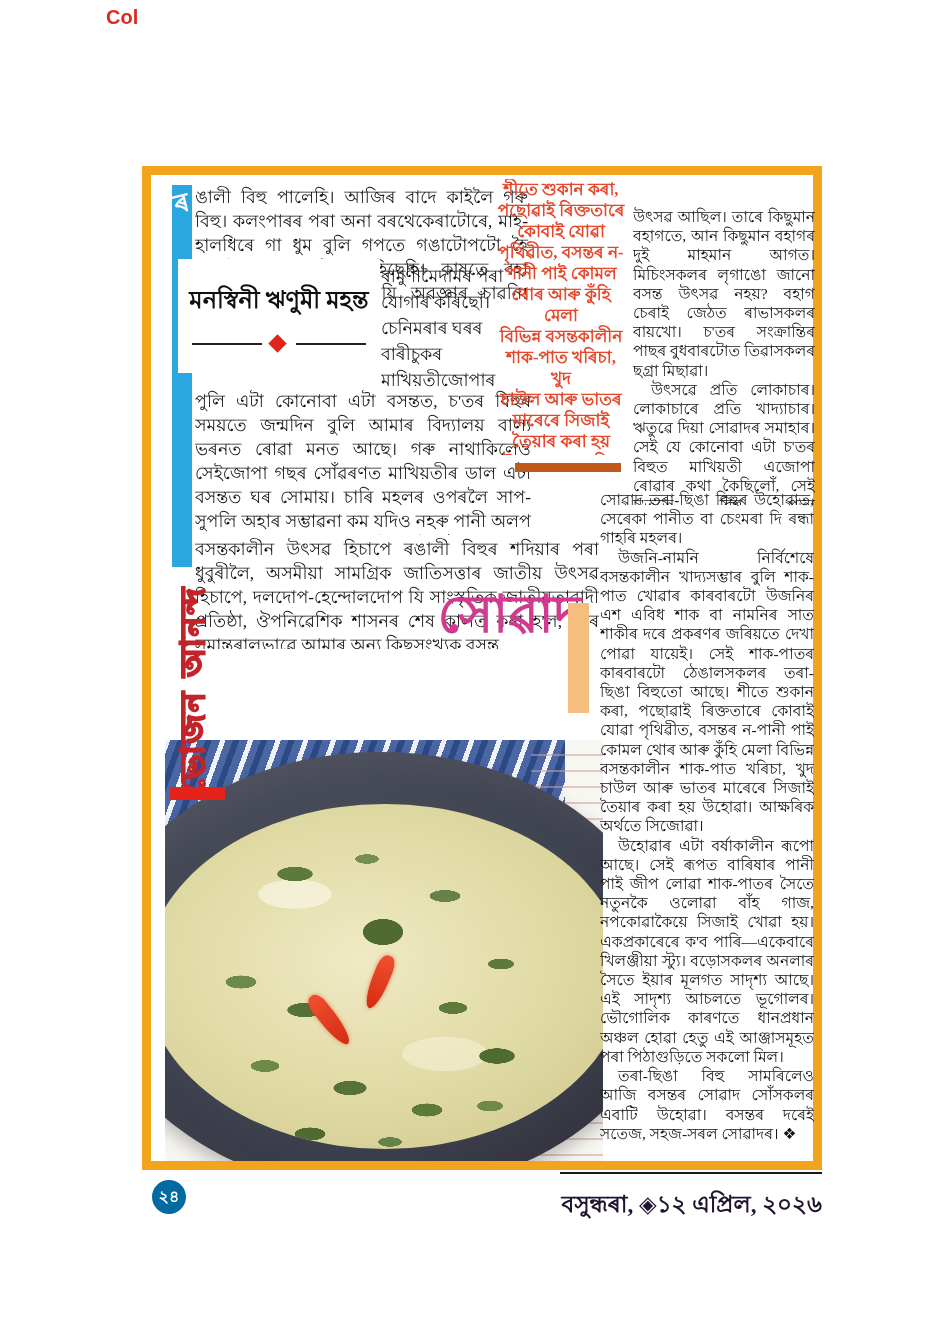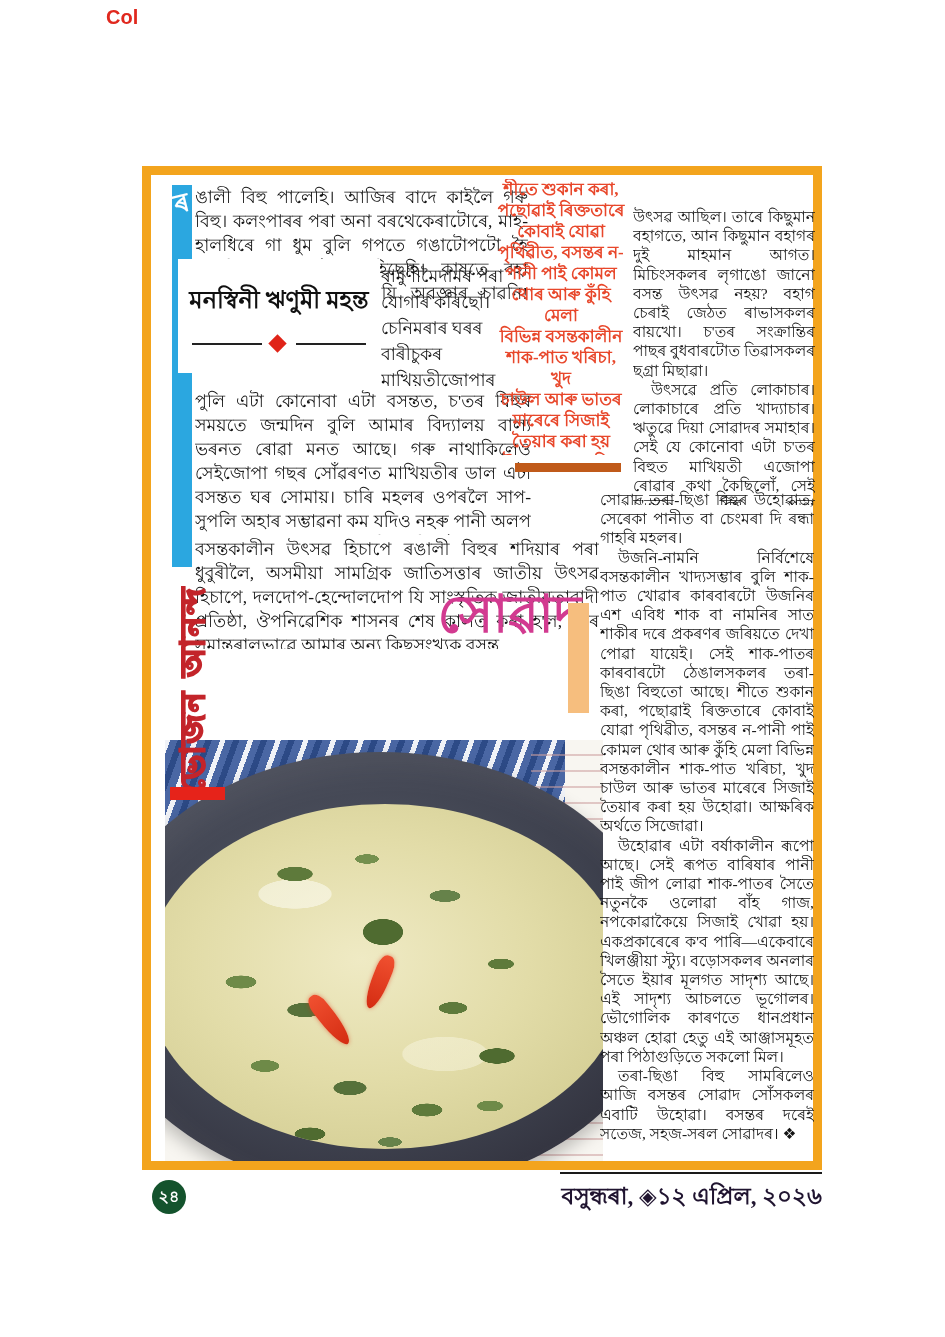--- a/index.html
+++ b/index.html
@@ -98,23 +98,23 @@
       radial-gradient(ellipse 26px 11px at 282px 306px,#5e7a3b 58%,transparent 60%),
       radial-gradient(ellipse 22px 9px at 345px 302px,#6e8a48 58%,transparent 60%),
       radial-gradient(ellipse 26px 11px at 165px 330px,#4f6b30 58%,transparent 60%),
       radial-gradient(ellipse 20px 8px at 245px 338px,#66824a 58%,transparent 60%);}
   .chili{width:17px;border-radius:50% 50% 60% 60% / 30% 30% 70% 70%;
     background:linear-gradient(#f05030,#d42c12);box-shadow:0 0 4px rgba(220,40,10,.5);}
   .chili1{left:206px;top:214px;height:56px;transform:rotate(22deg);}
   .chili2{left:156px;top:250px;height:60px;transform:rotate(-38deg);}
 
   
-  .page-circle{left:152px;top:1180px;width:34px;height:34px;border-radius:50%;background:#14532d;
+  .page-circle{left:152px;top:1180px;width:34px;height:34px;border-radius:50%;background:#0369a1;
     color:#fff;font-size:16px;font-weight:bold;text-align:center;line-height:34px;}
-  .footer-pub{left:560px;top:1172px;width:262px;border-top:2.5px solid #1a1a1a;padding-top:4px;
+  .footer-pub{left:560px;top:1172px;width:262px;border-top:2.5px solid #1a1a1a;padding-top:12px;
     text-align:right;font-size:23px;font-weight:bold;color:#201430;white-space:nowrap;}
   .footer-pub span{display:inline;}
 </style>
 </head>
 <body>
 
 <div class="abs col-label">Col</div>
 
 <div class="abs frame">
 

